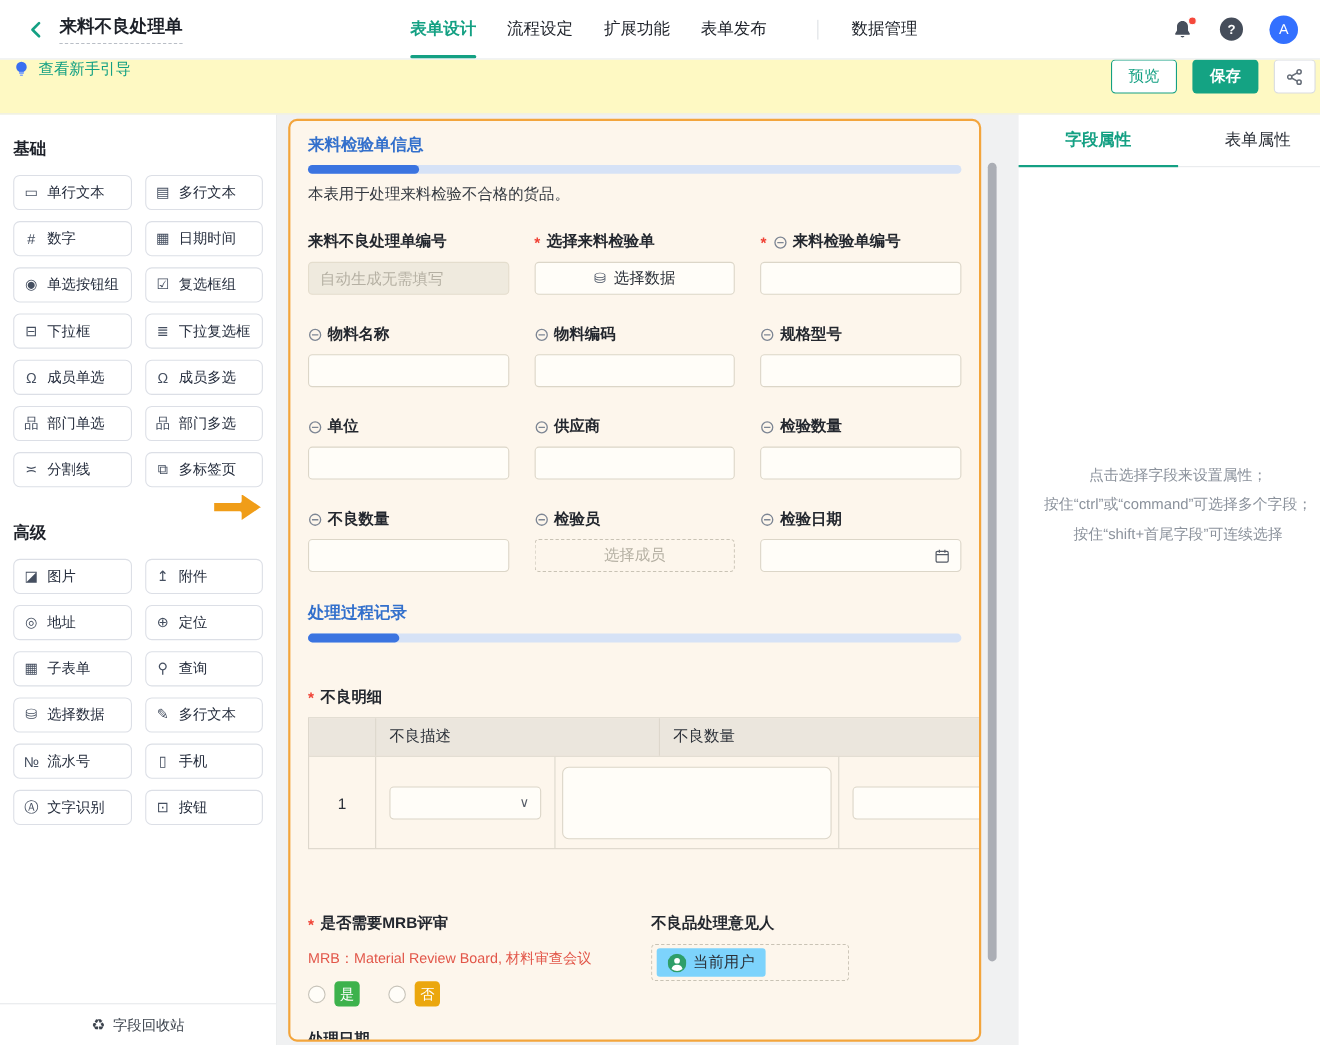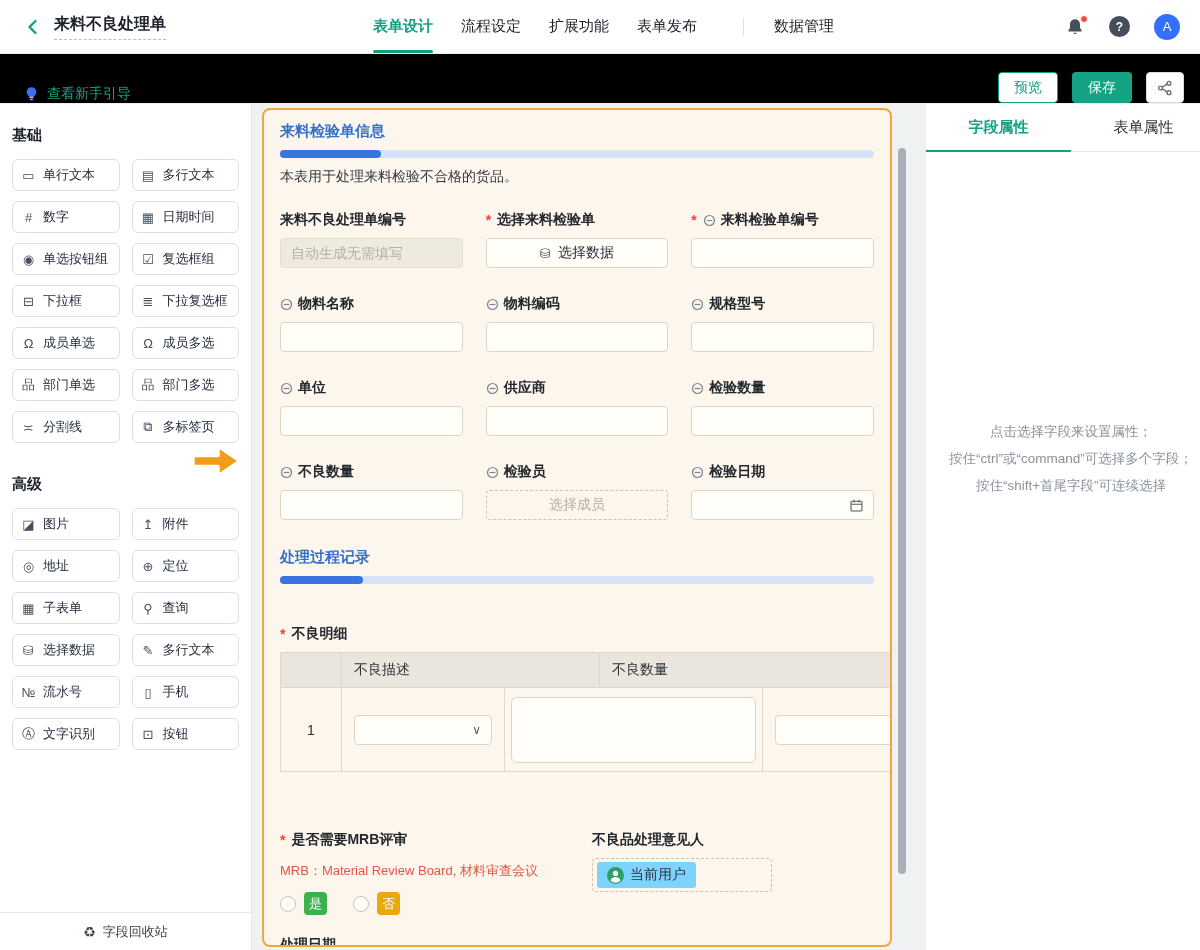--- a/index.html
+++ b/index.html
@@ -22,29 +22,29 @@
   .hicons { margin-left: auto; display: flex; align-items: center; gap: 24px; }
   .bell { position: relative; cursor: pointer; display: flex; }
   .dot { position: absolute; top: -2px; right: -3px; width: 8px; height: 8px; border-radius: 50%;
     background: #f5483b; border: 1.5px solid #fff; }
   .qmark { width: 21px; height: 21px; border-radius: 50%; background: #454d5a; color: #fff;
     font-size: 12px; font-weight: bold; display: flex; align-items: center; justify-content: center; cursor: pointer; }
   .avatar { width: 26px; height: 26px; border-radius: 50%; background: #3370ff; color: #fff;
     font-size: 13px; display: flex; align-items: center; justify-content: center; cursor: pointer; }
 
   
-  .toolbar { height: 50px; background: #000000; border-bottom: 1px solid #eceef0;
-    display: flex; align-items: flex-end; padding: 0 16px; position: relative; z-index: 2; }
+  .toolbar { height: 50px; background: #fef9c3; border-bottom: 1px solid #eceef0;
+    display: flex; align-items: flex-start; padding: 0 4px; position: relative; z-index: 2; }
   .guide { display: flex; align-items: center; gap: 8px; color: #14a083; font-size: 14px;
     cursor: pointer; margin-left: 8px; }
   .tb-right { margin-left: auto; display: flex; align-items: center; gap: 14px; }
   .btn-preview { min-width: 60px; height: 31px; border: 1px solid #14a083; color: #14a083;
     background: #fff; border-radius: 4px; font-size: 14px; cursor: pointer; font-family: inherit; }
   .btn-save { min-width: 60px; height: 31px; background: #14a383; color: #fff; border: none;
-    border-radius: 4px; font-size: 14px; cursor: pointer; font-family: inherit; }
+    border-radius: 4px; font-size: 14px; cursor: pointer; font-family: inherit; font-weight: bold; }
   .btn-share { width: 38px; height: 31px; background: #fff; border: 1px solid #d9dce1; border-radius: 4px;
     display: flex; align-items: center; justify-content: center; cursor: pointer; }
 
   
   .page-body { position: relative; height: 846px; }
 
   
   .sidebar { position: absolute; left: 0; top: 0; width: 252px; height: 100%; background: #fff;
     border-right: 1px solid #e7e9ec; padding: 22px 12px 0; }
   .sb-title { font-size: 15px; font-weight: bold; color: #1d2129; margin-bottom: 14px; }

